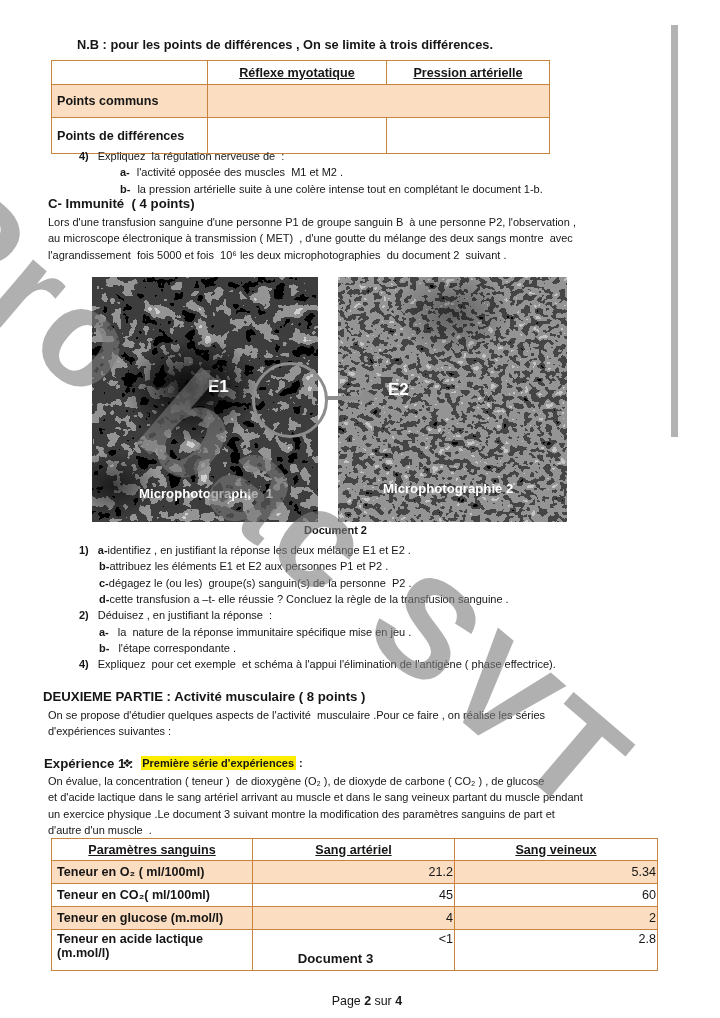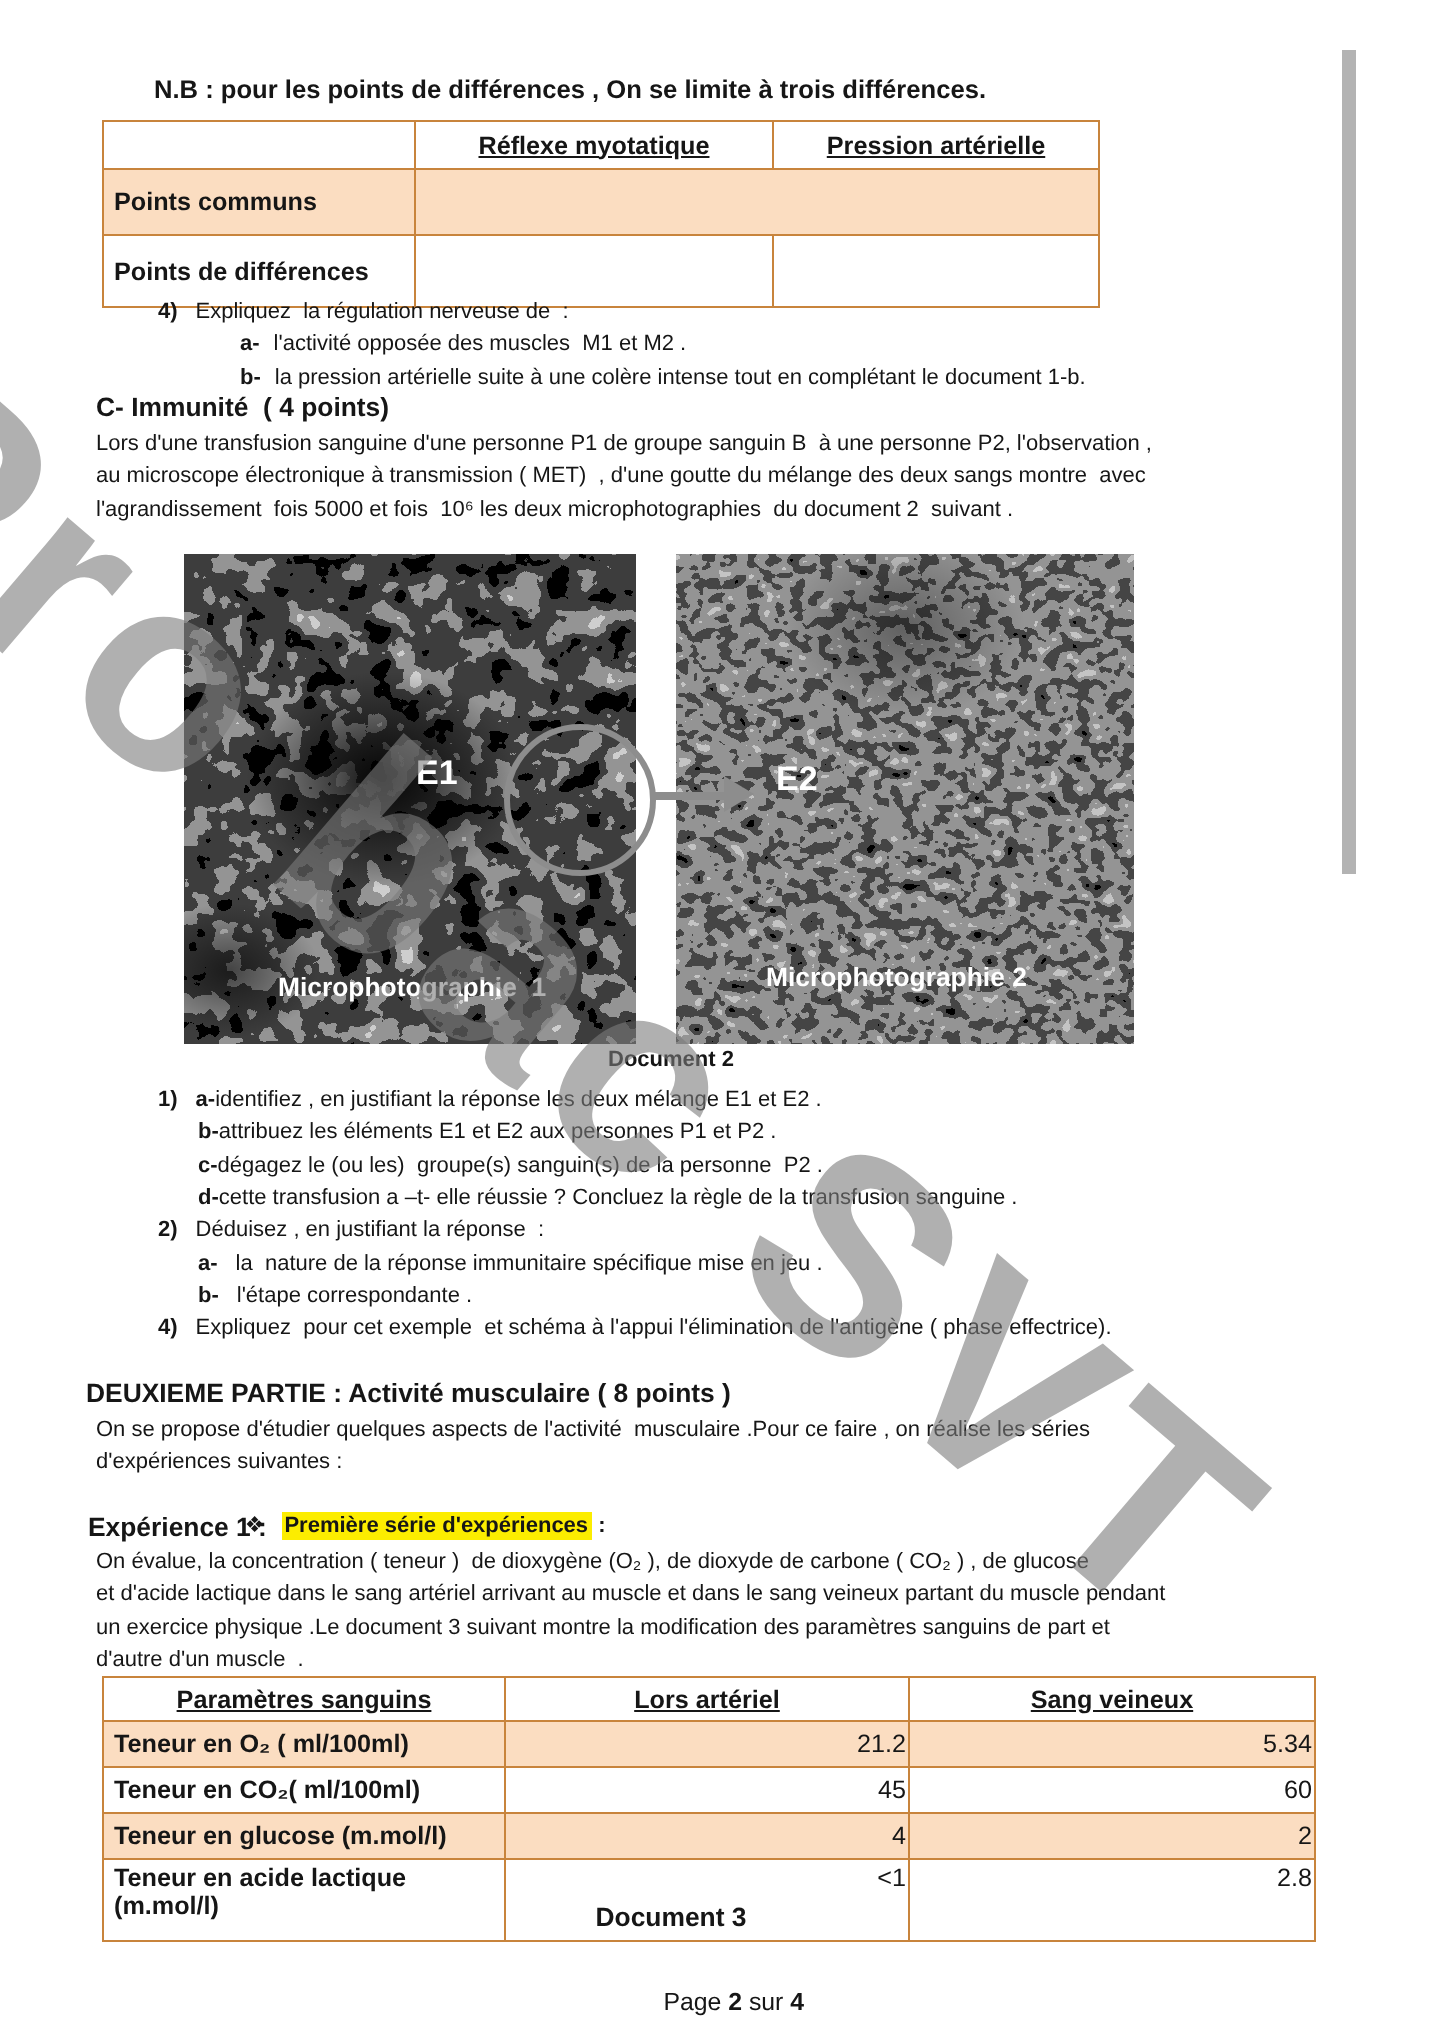--- a/index.html
+++ b/index.html
@@ -213,21 +213,21 @@
 
   <table class="doc t2">
     <colgroup>
         <col style="width:201px">
         <col style="width:202px">
         <col style="width:203px">
       </colgroup>
     <tbody>
         <tr class="r-head">
       <td class="hcell">Paramètres sanguins</td>
-      <td class="hcell">Lors artériel</td>
+      <td class="hcell">Sang artériel</td>
       <td class="hcell">Sang veineux</td>
     </tr>
     <tr class="r-std peach">
       <td class="lcell">Teneur en O₂ ( ml/100ml)</td>
       <td class="vcell">21.2</td>
       <td class="vcell">5.34</td>
     </tr>
     <tr class="r-std">
       <td class="lcell">Teneur en CO₂( ml/100ml)</td>
       <td class="vcell">45</td>

